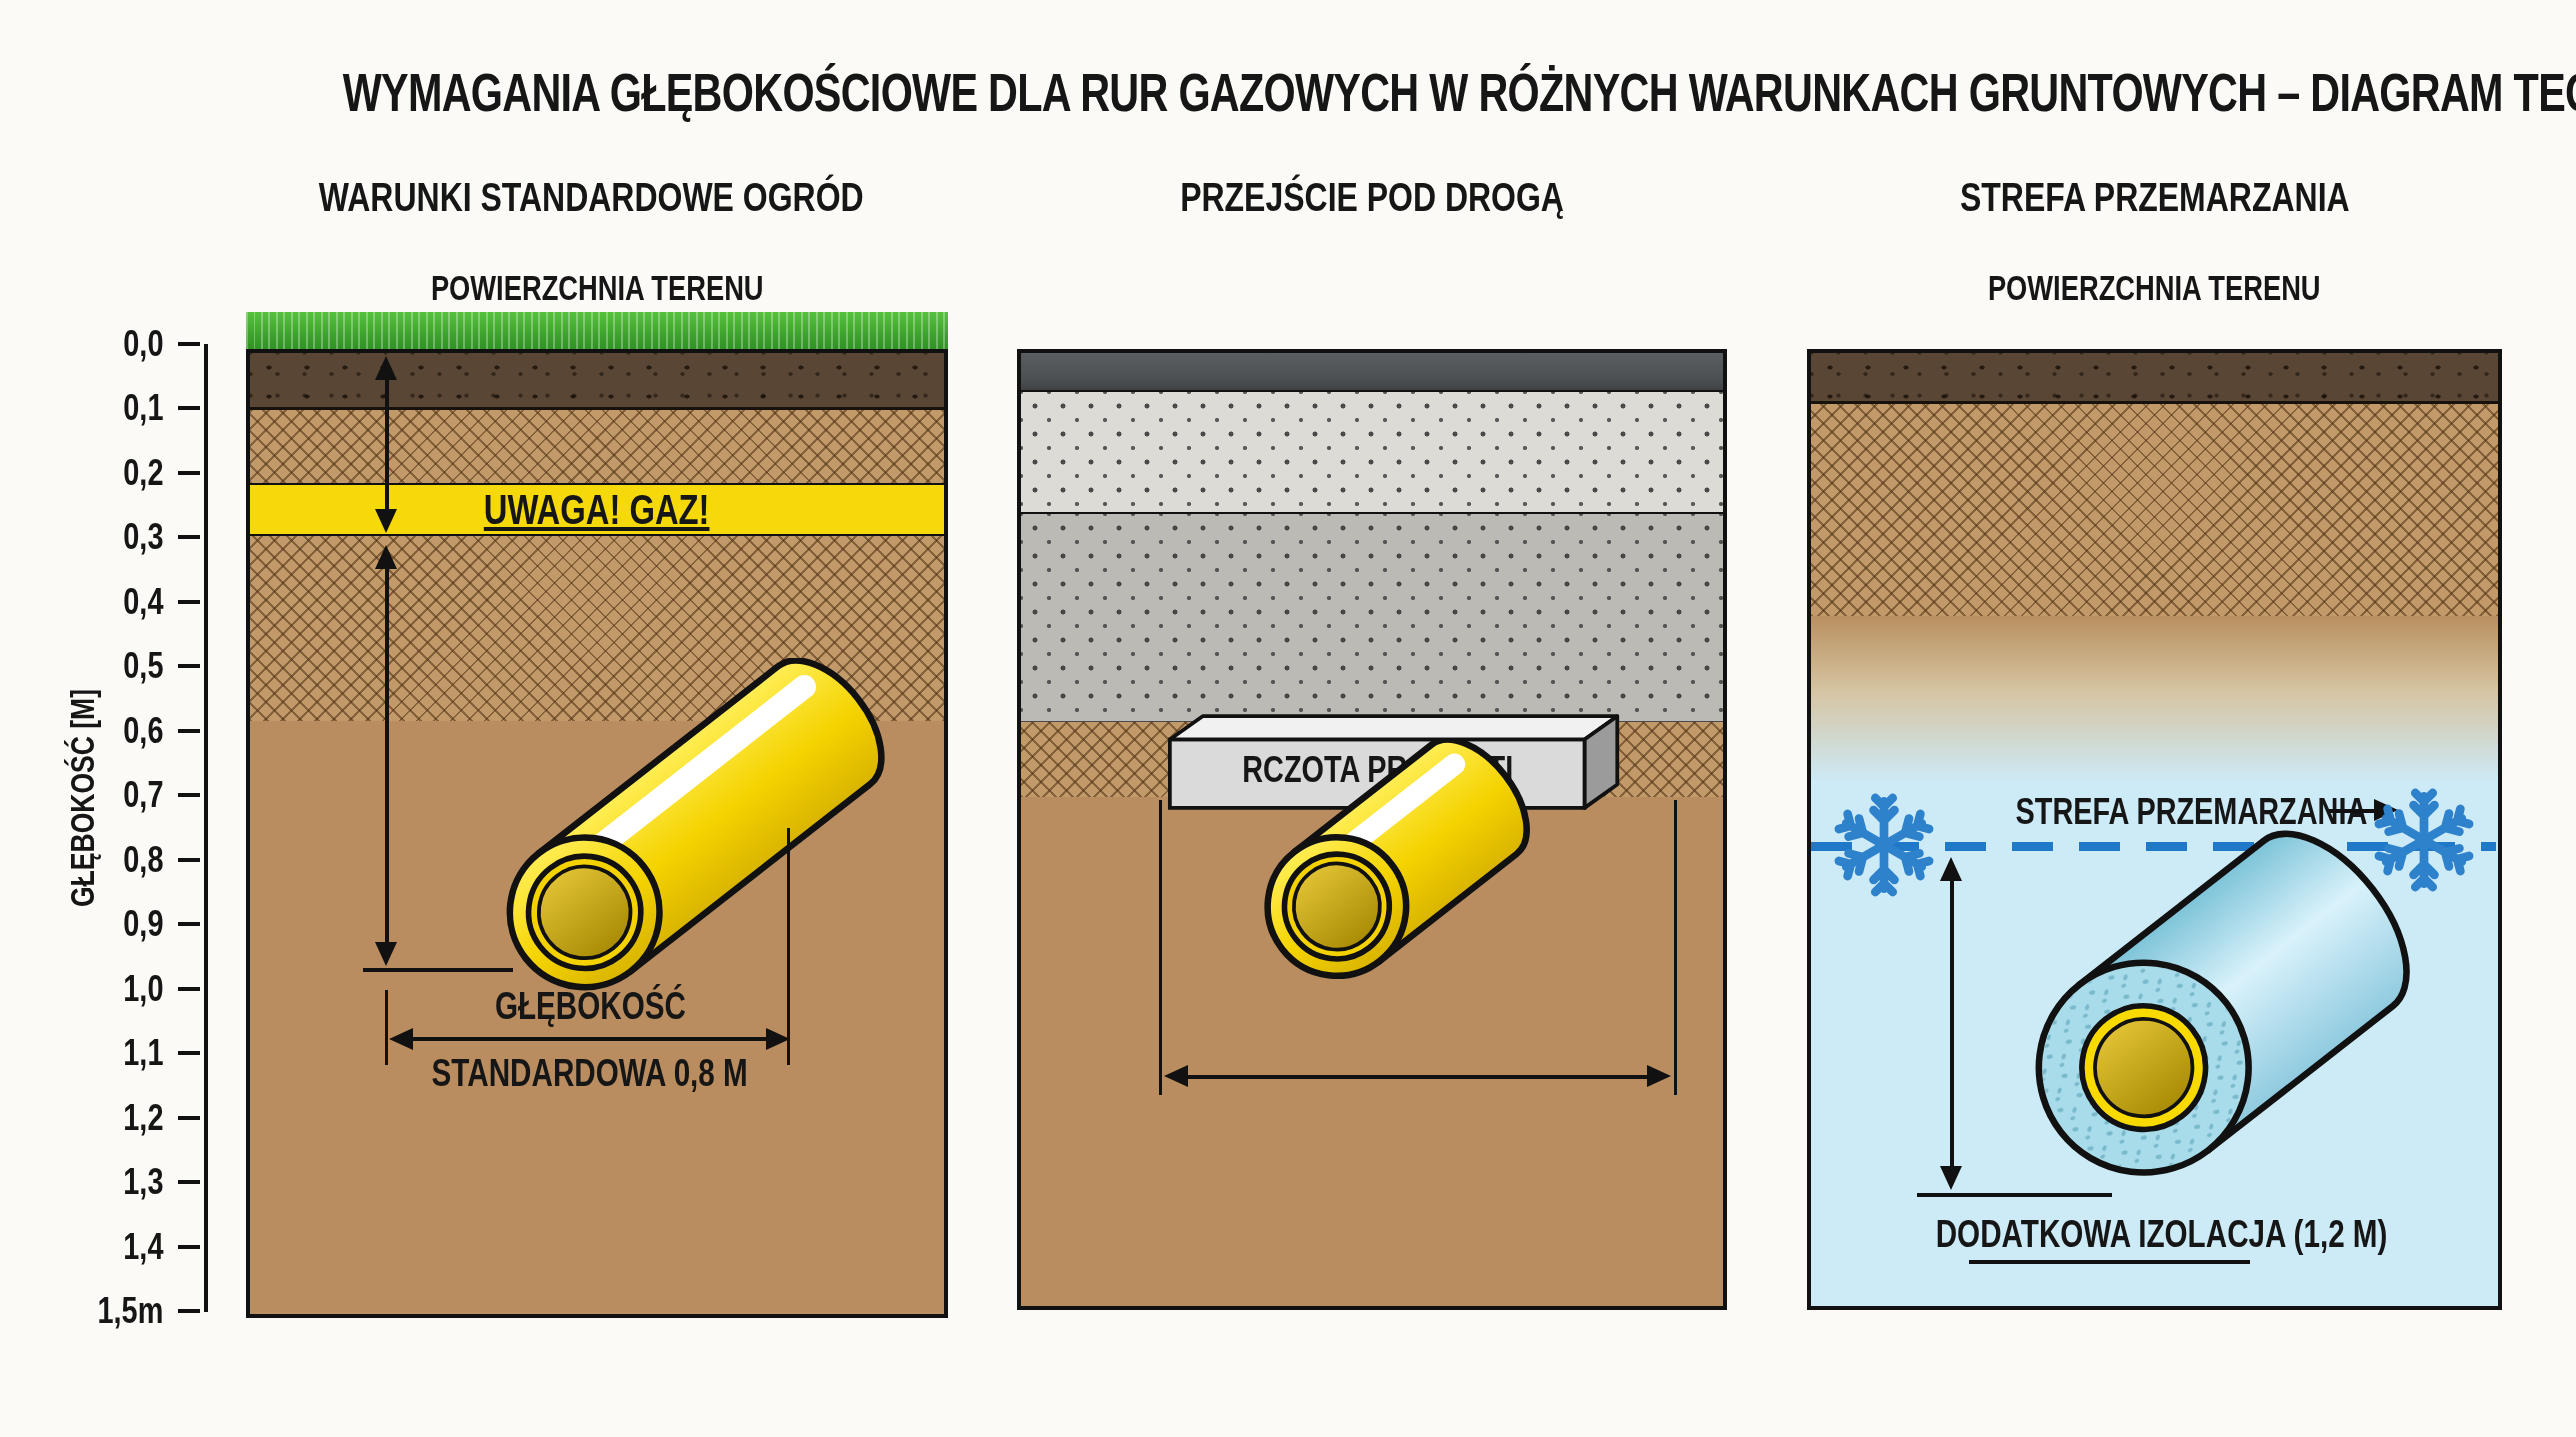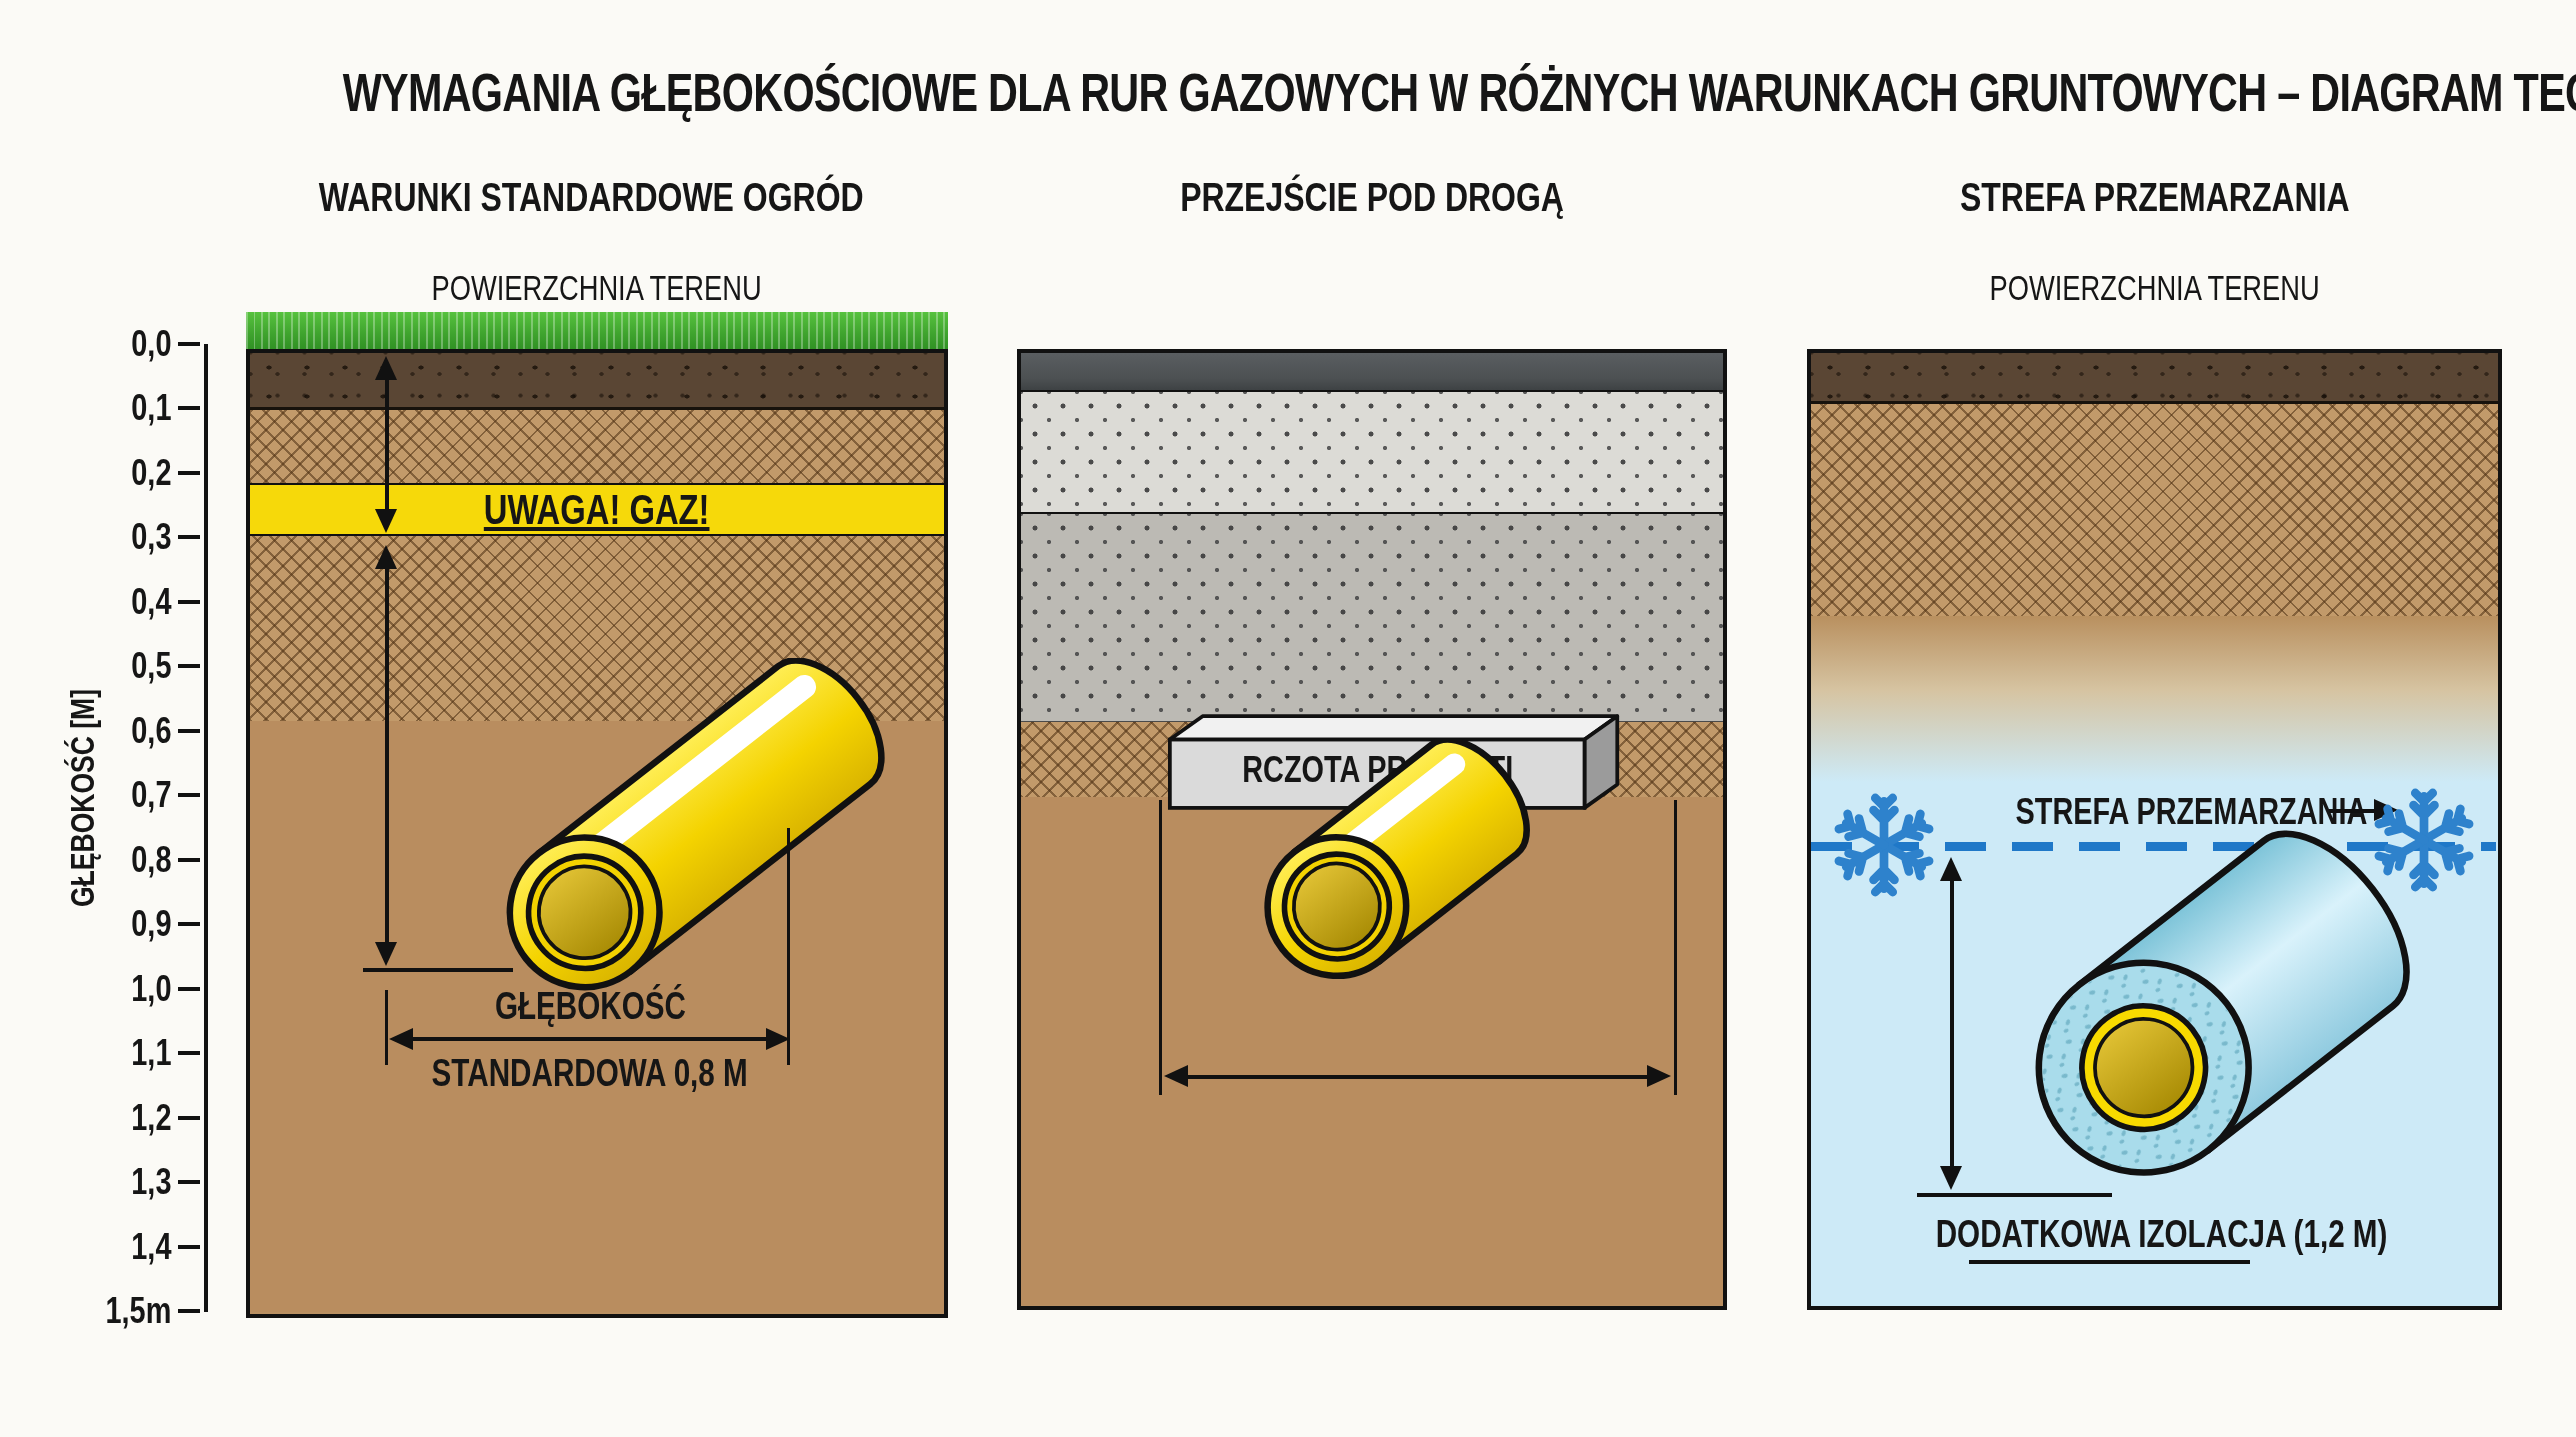--- a/index.html
+++ b/index.html
@@ -10,26 +10,26 @@
     color:#161616;
   }
   .abs{position:absolute;}
   .ctr{text-align:center;}
   .cx{display:inline-block;transform:scaleX(0.78);transform-origin:center;white-space:nowrap;}
   .cx-r{display:inline-block;transform:scaleX(0.78);transform-origin:right center;white-space:nowrap;}
 
   
   .main-title{left:0;top:62px;width:2576px;font-size:53px;font-weight:bold;letter-spacing:-0.9px;}
   .panel-title{top:174px;font-size:41px;font-weight:bold;}
-  .surface-label{top:268px;font-size:35px;font-weight:normal;}
+  .surface-label{top:268px;font-size:35px;font-weight:bold;}
 
   
   .axis-line{left:204px;top:344px;width:3.7px;height:968px;background:#111;}
   .tick-row{position:absolute;left:0;width:200px;height:0;display:flex;align-items:center;justify-content:flex-end;}
-  .tick-label{font-size:37px;font-weight:bold;margin-right:6px;}
+  .tick-label{font-size:37px;font-weight:bold;margin-right:14px;}
   .tick-mark{width:22.5px;height:3.7px;background:#111;flex:0 0 auto;}
   .axis-title{left:82px;top:798px;transform:translate(-50%,-50%) rotate(-90deg);font-size:34px;font-weight:bold;white-space:nowrap;}
 
   
   .panel{border:4.7px solid #111;box-sizing:border-box;background:#b99062;}
   .layer{width:100%;box-sizing:border-box;}
   .topsoil{
     background-color:#5a4634;
     background-image:
       radial-gradient(rgba(18,11,5,.75) 2.3px, transparent 3px),

